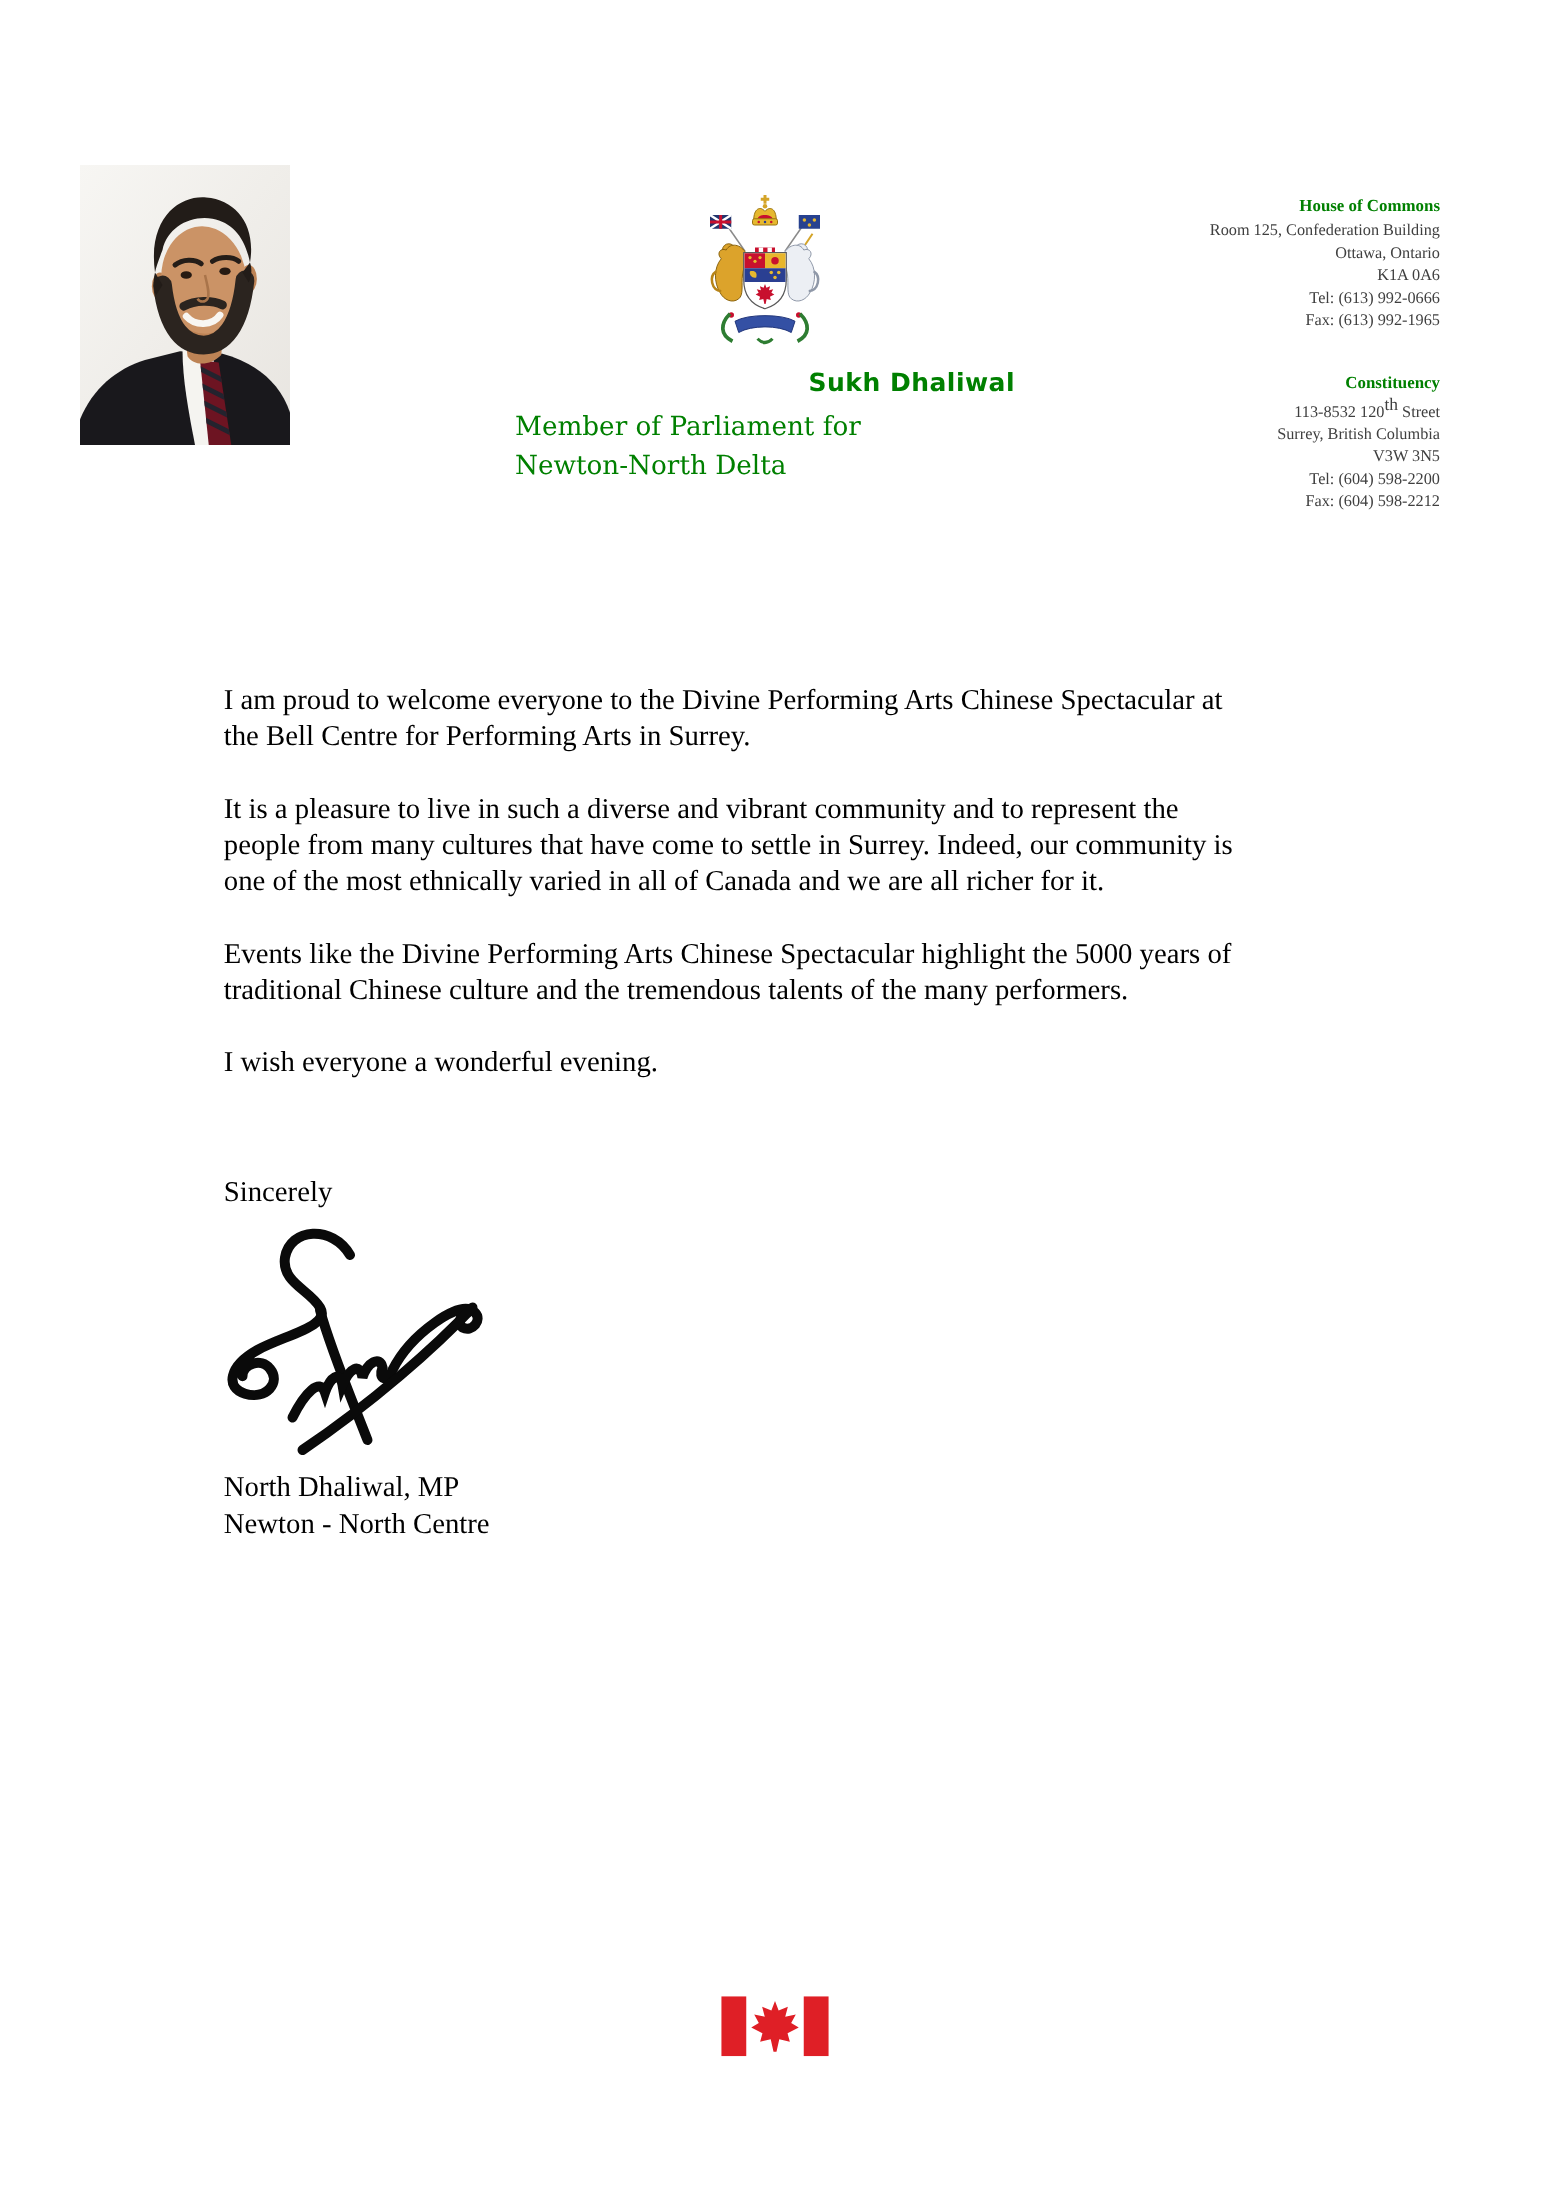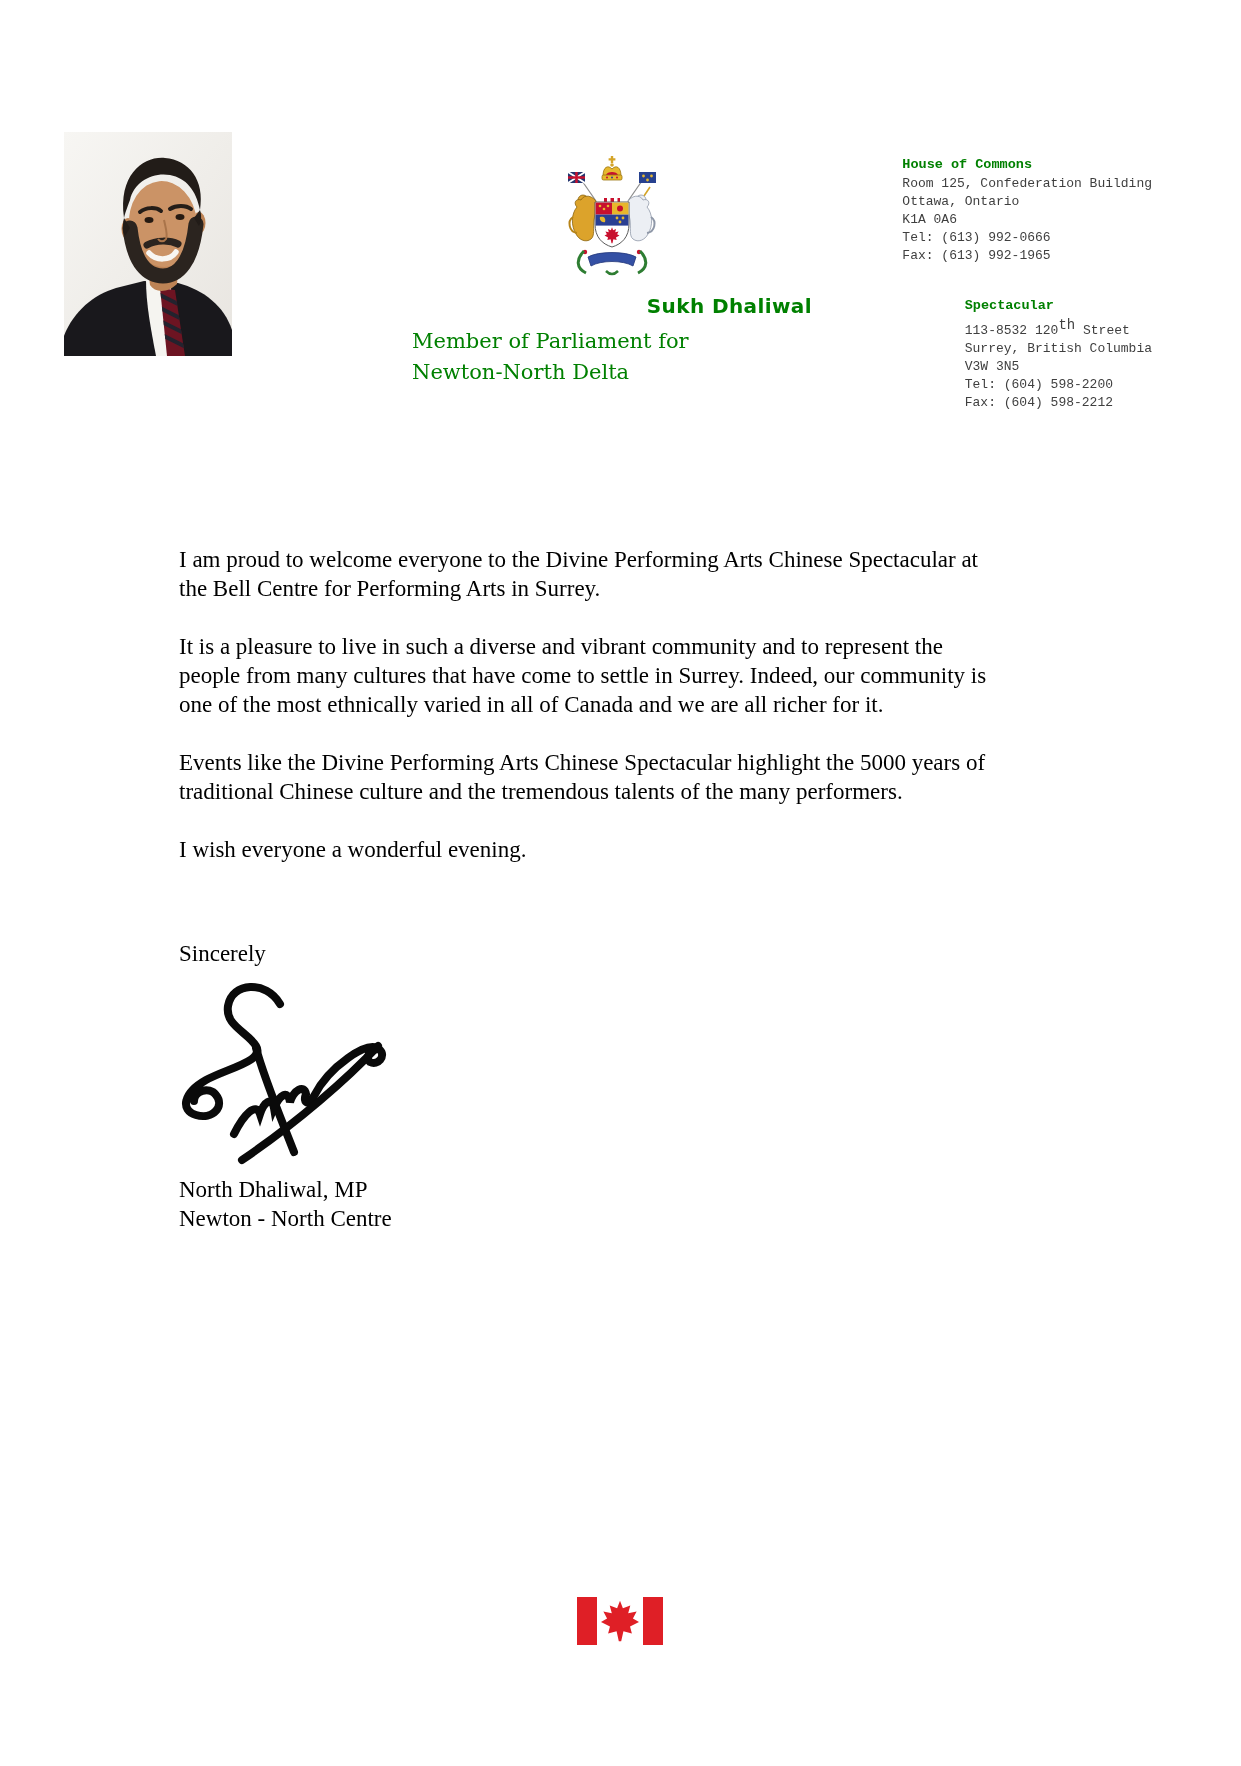--- a/index.html
+++ b/index.html
@@ -14,22 +14,22 @@
     position:absolute;left:412px;top:294px;width:400px;text-align:right;
     font-family:"DejaVu Sans",sans-serif;font-weight:bold;font-size:20px;
     letter-spacing:.4px;color:var(--accent-green,#008000);
   }
   .mp-title{
     position:absolute;left:412px;top:326px;width:400px;
     font-family:"DejaVu Serif",serif;font-size:21px;line-height:31px;
     color:var(--accent-green,#008000);white-space:pre-line;
   }
   .addr{
-    position:absolute;right:89px;text-align:left;
-    font-family:Liberation Mono, monospace;font-size:13px;line-height:18px;
+    position:absolute;right:89px;text-align:right;
+    font-family:Liberation Serif, serif;font-size:13px;line-height:18px;
     color:var(--text-gray,#3f3f3f);
   }
   .addr-house{top:156px;}
   .addr-const{top:297px;}
   .addr .addr-heading{
     font-weight:bold;font-size:13.5px;color:var(--accent-green,#008000);
     margin-bottom:1px;
   }
   .addr .addr-lines{white-space:pre-line;}
   .sup{vertical-align:super;font-size:14px;}
@@ -186,21 +186,21 @@
   <div class="addr addr-house">
     <div class="addr-heading">House of Commons</div>
     <div class="addr-lines">Room 125, Confederation Building
 Ottawa, Ontario
 K1A 0A6
 Tel: (613) 992-0666
 Fax: (613) 992-1965</div>
   </div>
 
   <div class="addr addr-const">
-    <div class="addr-heading">Spectacular</div>
+    <div class="addr-heading">Constituency</div>
     <div><span>113-8532 120</span><span class="sup">th</span><span> Street</span></div>
     <div class="addr-lines">Surrey, British Columbia
 V3W 3N5
 Tel: (604) 598-2200
 Fax: (604) 598-2212</div>
   </div>
 
   <div class="letter-body">
     <p>I am proud to welcome everyone to the Divine Performing Arts Chinese Spectacular at
 the Bell Centre for Performing Arts in Surrey.</p>

